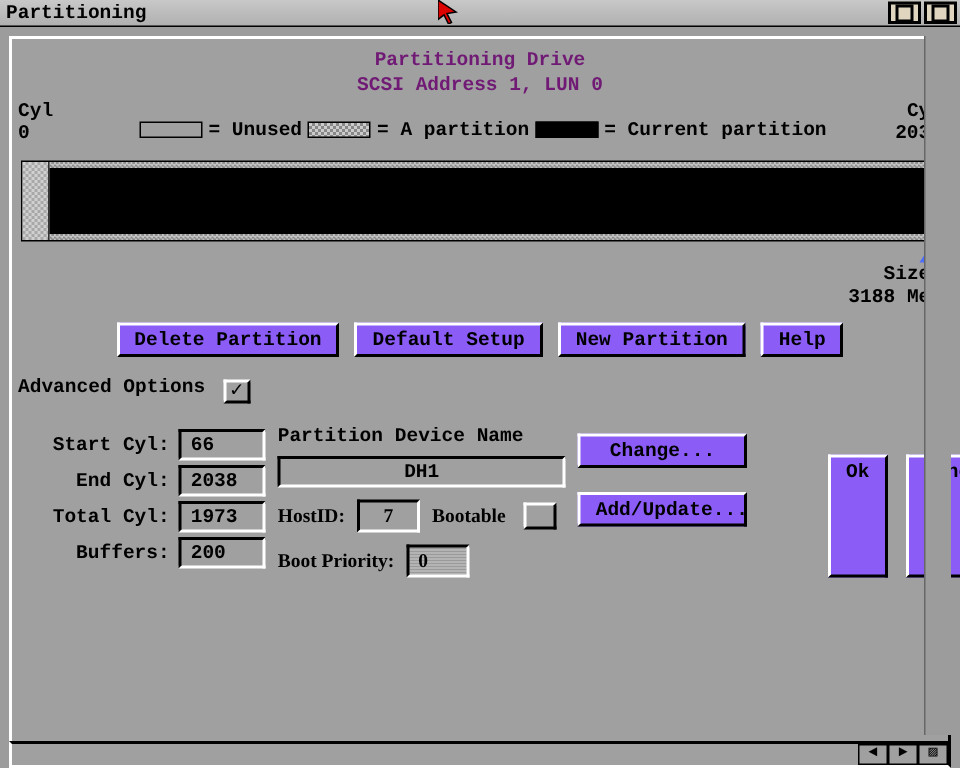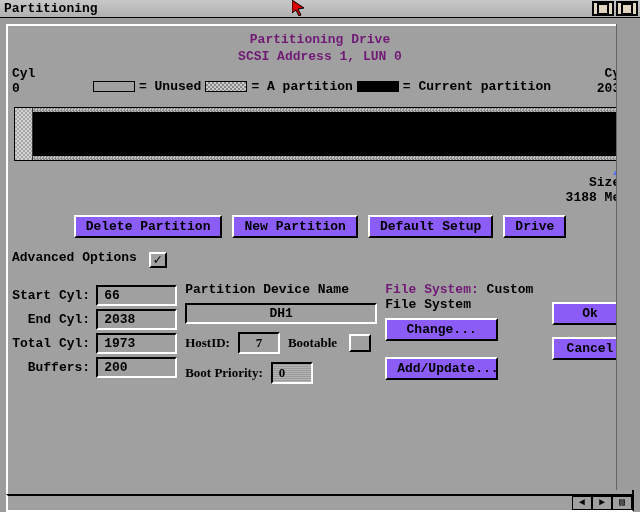--- a/index.html
+++ b/index.html
@@ -131,25 +131,25 @@
     background: #a0a0a0;
     display: inline-flex; align-items: center; justify-content: center;
     vertical-align: -3px; margin-left: 4px;
   }
   .check.checked::after { content: "✓"; color: #000; font-size: 14px; }
   .cols {
     display: flex; margin-top: 14px; gap: 4px; justify-content: center;
   }
   .col-left { width: 170px; }
   .col-left .row { display: flex; justify-content: flex-end; align-items: center; margin: 3px 0; gap: 6px; }
-  .col-left .row .field { width: 81px; }
+  .col-left .row .field { width: 58px; }
   .col-mid { flex: 1; padding: 0 4px; }
   .col-right { width: 250px; display: flex; gap: 6px; }
   .col-fs { flex: 1; }
-  .col-okcancel { width: 76px; display: flex; flex-direction: column; gap: 12px; margin-top: 20px; }
+  .col-okcancel { width: 76px; display: flex; gap: 12px; margin-top: 20px; }
   .pdn-field {
     width: 192px; text-align: center; margin-top: 6px;
   }
   .row2 {
     display: flex; align-items: center; gap: 8px; margin-top: 8px; font-family: Liberation Serif, serif;
   }
   .hostid-field { width: 24px; text-align: center; }
   .bootchk { width: 22px; height: 18px; }
   .bpri-field { width: 40px; }
   .fs-btn { width: 113px; margin-top: 6px; }
@@ -224,23 +224,23 @@
       <div class="marker"></div>
     </div>
 
     <div class="size-row">
       <span>Size:</span><br>
       <span>3188 Meg</span>
     </div>
 
     <div class="btnrow">
       <div class="btn">Delete Partition</div>
+      <div class="btn">Default Setup</div>
       <div class="btn">New Partition</div>
-      <div class="btn">Default Setup</div>
-      <div class="btn">Drive</div>
+      <div class="btn">Help</div>
     </div>
 
     <div style="margin-top:12px;">
       <span>Advanced Options</span>
       <span class="check checked"></span>
     </div>
 
     <div class="cols">
       <div class="col-left">
         <div class="row">
@@ -271,24 +271,20 @@
           <span class="check bootchk"></span>
         </div>
         <div class="row2">
           <span>Boot Priority:</span>
           <span class="field bpri-field field-striped">0</span>
         </div>
       </div>
 
       <div class="col-right">
         <div class="col-fs">
-          <div>
-            <span class="white">File System:</span>
-            <span>Custom File System</span>
-          </div>
           <div class="btn fs-btn">Change...</div>
           <div style="height:10px;"></div>
           <div class="btn fs-btn">Add/Update...</div>
         </div>
         <div class="col-okcancel">
           <div class="btn">Ok</div>
           <div class="btn">Cancel</div>
         </div>
       </div>
     </div>

